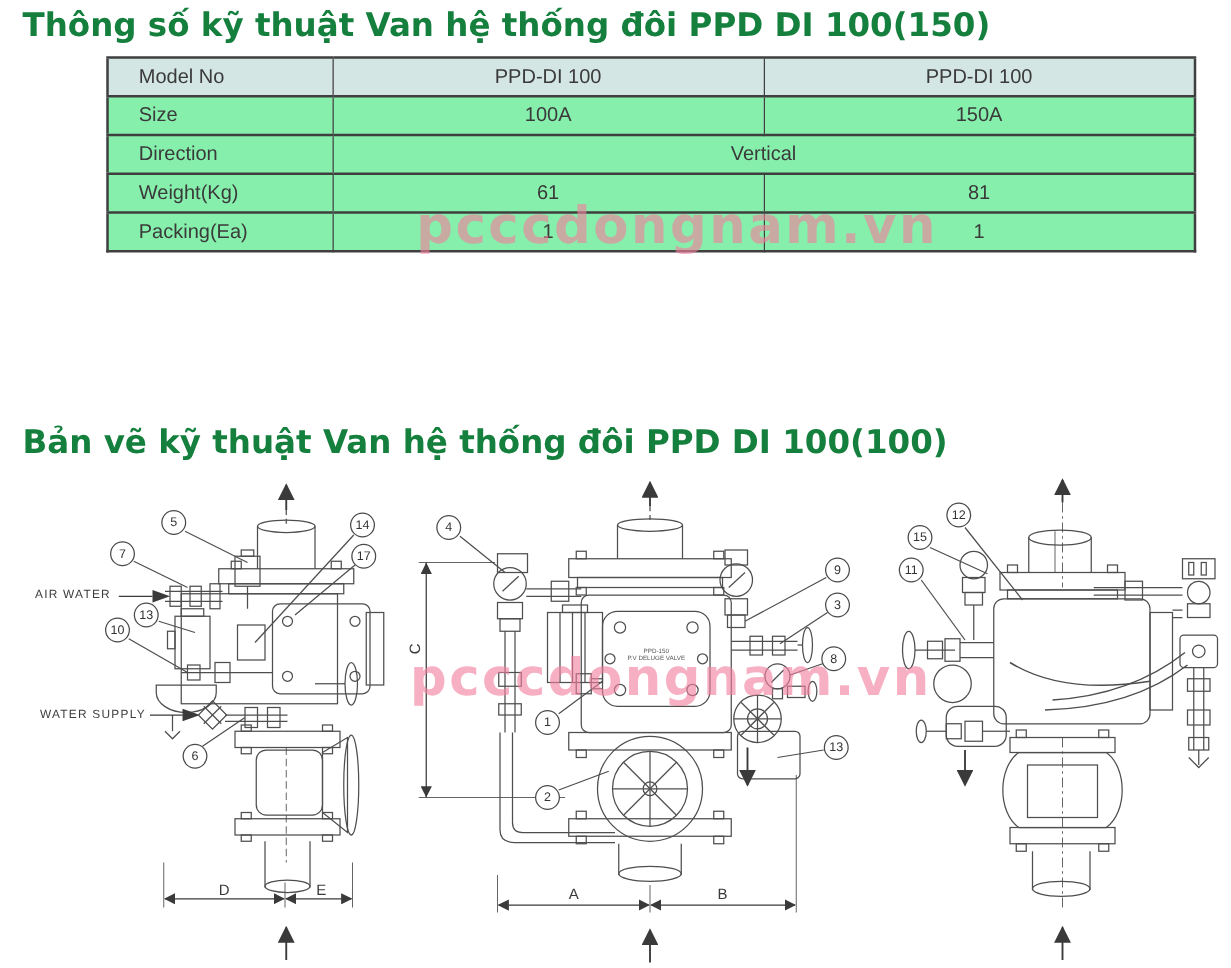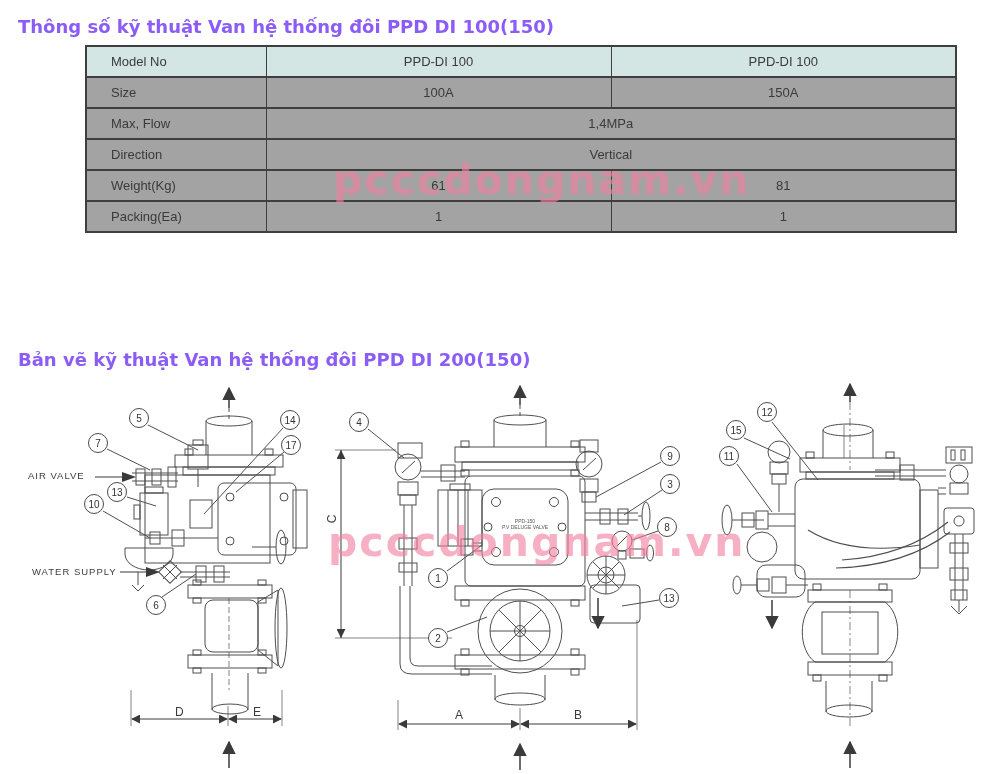--- a/index.html
+++ b/index.html
@@ -2,31 +2,31 @@
 <html><head>
 <meta charset="utf-8">
 <style>
   html,body{margin:0;padding:0;}
   body{
     width:985px;height:774px;position:relative;background:#ffffff;
     font-family:"Liberation Sans","DejaVu Sans",sans-serif;overflow:hidden;
   }
   .title{
     position:absolute;left:18px;font-family:"DejaVu Sans",sans-serif;
-    font-weight:bold;font-size:18px;color:#8b5cf6;letter-spacing:0px;white-space:nowrap;margin-top:10px;
+    font-weight:bold;font-size:26px;color:#15803d;letter-spacing:0px;white-space:nowrap;
   }
   #title1{top:6px;}
   #title2{top:339px;}
   table.spec{
     position:absolute;left:85px;top:45px;width:870px;border-collapse:collapse;
-    table-layout:fixed;font-size:13px;color:#3a3a3a;padding-left:35px;
+    table-layout:fixed;font-size:16px;color:#3a3a3a;padding-left:35px;
   }
   table.spec td{
     height:29px;border:1px solid #3f3f3f;border-top:2px solid #3f3f3f;
-    background:#a3a3a3;padding:0;text-align:center;font-weight:400;
+    background:#86efac;padding:0;text-align:center;font-weight:400;
   }
   table.spec tr.hdr td{background:#d3e6e3;}
   table.spec td.lbl{text-align:left;padding-left:24px;}
   table.spec{border:2px solid #3f3f3f;}
   .col-label{width:180px;} .col-a{width:345px;} .col-b{width:345px;}
   .wm{
     position:absolute;font-family:"DejaVu Sans",sans-serif;font-weight:bold;
     font-size:41px;color:rgba(242,128,158,0.62);letter-spacing:2px;z-index:30;
     white-space:nowrap;pointer-events:none;
   }
@@ -47,44 +47,40 @@
   }
   .nameplate{
     position:absolute;z-index:10;font-size:5px;color:#555;text-align:center;
     width:70px;line-height:6px;
   }
 </style>
 </head>
 <body>
 
 <div class="title" id="title1">Thông số kỹ thuật Van hệ thống đôi PPD DI 100(150)</div>
-<div class="title" id="title2">Bản vẽ kỹ thuật Van hệ thống đôi PPD DI 200(150)</div>
+<div class="title" id="title2">Bản vẽ kỹ thuật Van hệ thống đôi PPD DI 100(100)</div>
 
 <table class="spec">
   <colgroup>
       <col class="col-label">
       <col class="col-a">
       <col class="col-b">
     </colgroup>
   <tbody>
       <tr class="hdr">
     <td class="lbl">Model No</td>
     <td>PPD-DI 100</td>
     <td>PPD-DI 100</td>
   </tr>
   <tr>
     <td class="lbl">Size</td>
     <td>100A</td>
     <td>150A</td>
   </tr>
   <tr>
-    <td class="lbl">Max, Flow</td>
-    <td colspan="2">1,4MPa</td>
-  </tr>
-  <tr>
     <td class="lbl">Direction</td>
     <td colspan="2">Vertical</td>
   </tr>
   <tr>
     <td class="lbl">Weight(Kg)</td>
     <td>61</td>
     <td>81</td>
   </tr>
   <tr>
     <td class="lbl">Packing(Ea)</td>
@@ -440,19 +436,19 @@
 <div class="co" style="left:757px;top:402px">12</div>
 <div class="co" style="left:726px;top:420px">15</div>
 <div class="co" style="left:719px;top:446px">11</div>
 
 <div class="dim" style="left:175px;top:705px">D</div>
 <div class="dim" style="left:253px;top:705px">E</div>
 <div class="dim rot" style="left:328px;top:512px">C</div>
 <div class="dim" style="left:455px;top:708px">A</div>
 <div class="dim" style="left:574px;top:708px">B</div>
 
-<div class="supply" style="left:28px;top:470px">AIR VALVE</div>
+<div class="supply" style="left:28px;top:470px">AIR WATER</div>
 <div class="supply" style="left:32px;top:566px">WATER SUPPLY</div>
 
 <div class="nameplate" style="left:490px;top:518px">
   <div>PPD-150</div>
   <div>P.V DELUGE VALVE</div>
 </div>
 
 </body></html>

